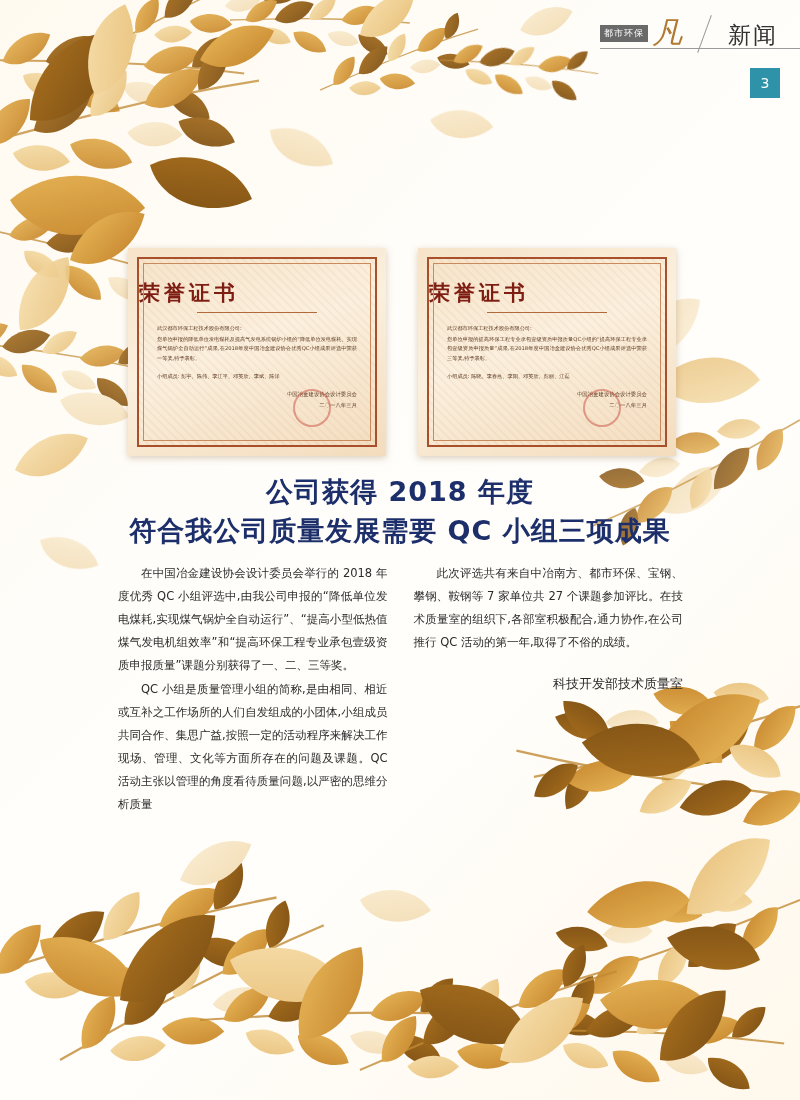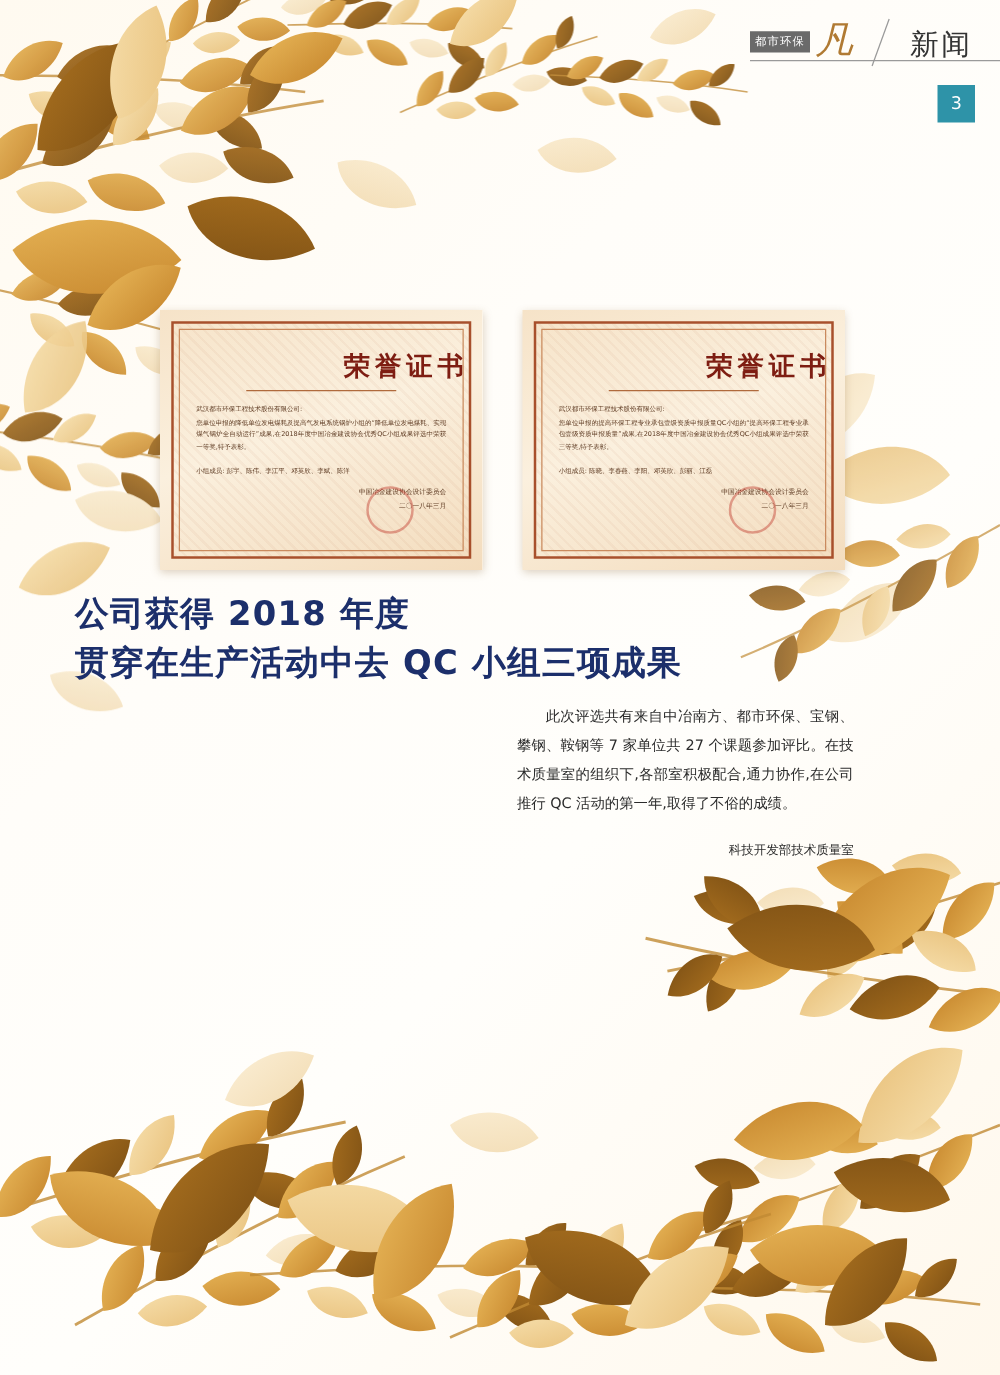--- a/index.html
+++ b/index.html
@@ -131,28 +131,27 @@
       repeating-linear-gradient(45deg, rgba(168,80,44,0.05) 0 2px, rgba(255,255,255,0) 2px 6px);
   }
   .cert-inner::after {
     content: "";
     position: absolute;
     left: 4px; top: 4px; right: 4px; bottom: 4px;
     border: 1px solid #c98a5e;
     pointer-events: none;
   }
   .cert-title {
-    text-align: right;
+    text-align: left;
     margin-top: 20px;
     font-size: 21px;
     letter-spacing: 4px;
     color: #7e1d12;
     font-weight: bold;
     font-family: "DejaVu Serif", serif;
-    padding-left: 12px;
   }
   .cert-title-underline {
     width: 120px;
     height: 1px;
     margin: 5px auto 0 auto;
     background: #b06a3c;
   }
   .cert-body {
     margin: 11px 18px 0 18px;
     font-size: 5.2px;
@@ -189,20 +188,21 @@
     border-radius: 50%;
     opacity: 0.75;
   }
 
   
   #headline {
     position: absolute;
     left: 60px;
     top: 472px;
     width: 680px;
+    text-align: center;
     color: #1c2f6b;
     font-weight: bold;
     font-family: "DejaVu Sans", sans-serif;
   }
   #headline .l1 {
     font-size: 27px;
     letter-spacing: 1px;
     line-height: 1.45;
   }
   #headline .l2 {
@@ -231,21 +231,21 @@
   .col p {
     margin: 0 0 1px 0;
     text-indent: 2em;
   }
   .col p.noindent {
     text-indent: 0;
   }
   .byline {
     margin-top: 17px;
     text-align: right;
-    font-size: 10px;
+    font-size: 13px;
     color: #2b2b2b;
     font-family: "DejaVu Sans", sans-serif;
   }
 </style>
 </head>
 <body>
 
 <div id="page">
 
   <svg id="leafbg" viewBox="0 0 800 1100" xmlns="http://www.w3.org/2000/svg">
@@ -402,25 +402,27 @@
           <div>二〇一八年三月</div>
         </div>
         <div class="cert-seal"></div>
       </div>
     </div>
 
   </div>
 
   <div id="headline">
     <div class="l1">公司获得 2018 年度</div>
-    <div class="l2">贯穿在生产活动中去 QC 小组三项成果</div>
+    <div class="l2">符合我公司质量发展需要 QC 小组三项成果</div>
   </div>
 
   <div id="article">
     <div class="col">
+      <p>在中国冶金建设协会设计委员会举行的 2018 年度优秀 QC 小组评选中,由我公司申报的“降低单位发电煤耗,实现煤气锅炉全自动运行”、“提高小型低热值煤气发电机组效率”和“提高环保工程专业承包壹级资质申报质量”课题分别获得了一、二、三等奖。</p>
+      <p>QC 小组是质量管理小组的简称,是由相同、相近或互补之工作场所的人们自发组成的小团体,小组成员共同合作、集思广益,按照一定的活动程序来解决工作现场、管理、文化等方面所存在的问题及课题。QC 活动主张以管理的角度看待质量问题,以严密的思维分析质量</p>
     </div>
     <div class="col">
       <p>此次评选共有来自中冶南方、都市环保、宝钢、攀钢、鞍钢等 7 家单位共 27 个课题参加评比。在技术质量室的组织下,各部室积极配合,通力协作,在公司推行 QC 活动的第一年,取得了不俗的成绩。</p>
       <div class="byline">科技开发部技术质量室</div>
     </div>
   </div>
 
 </div>
 
 </body></html>

